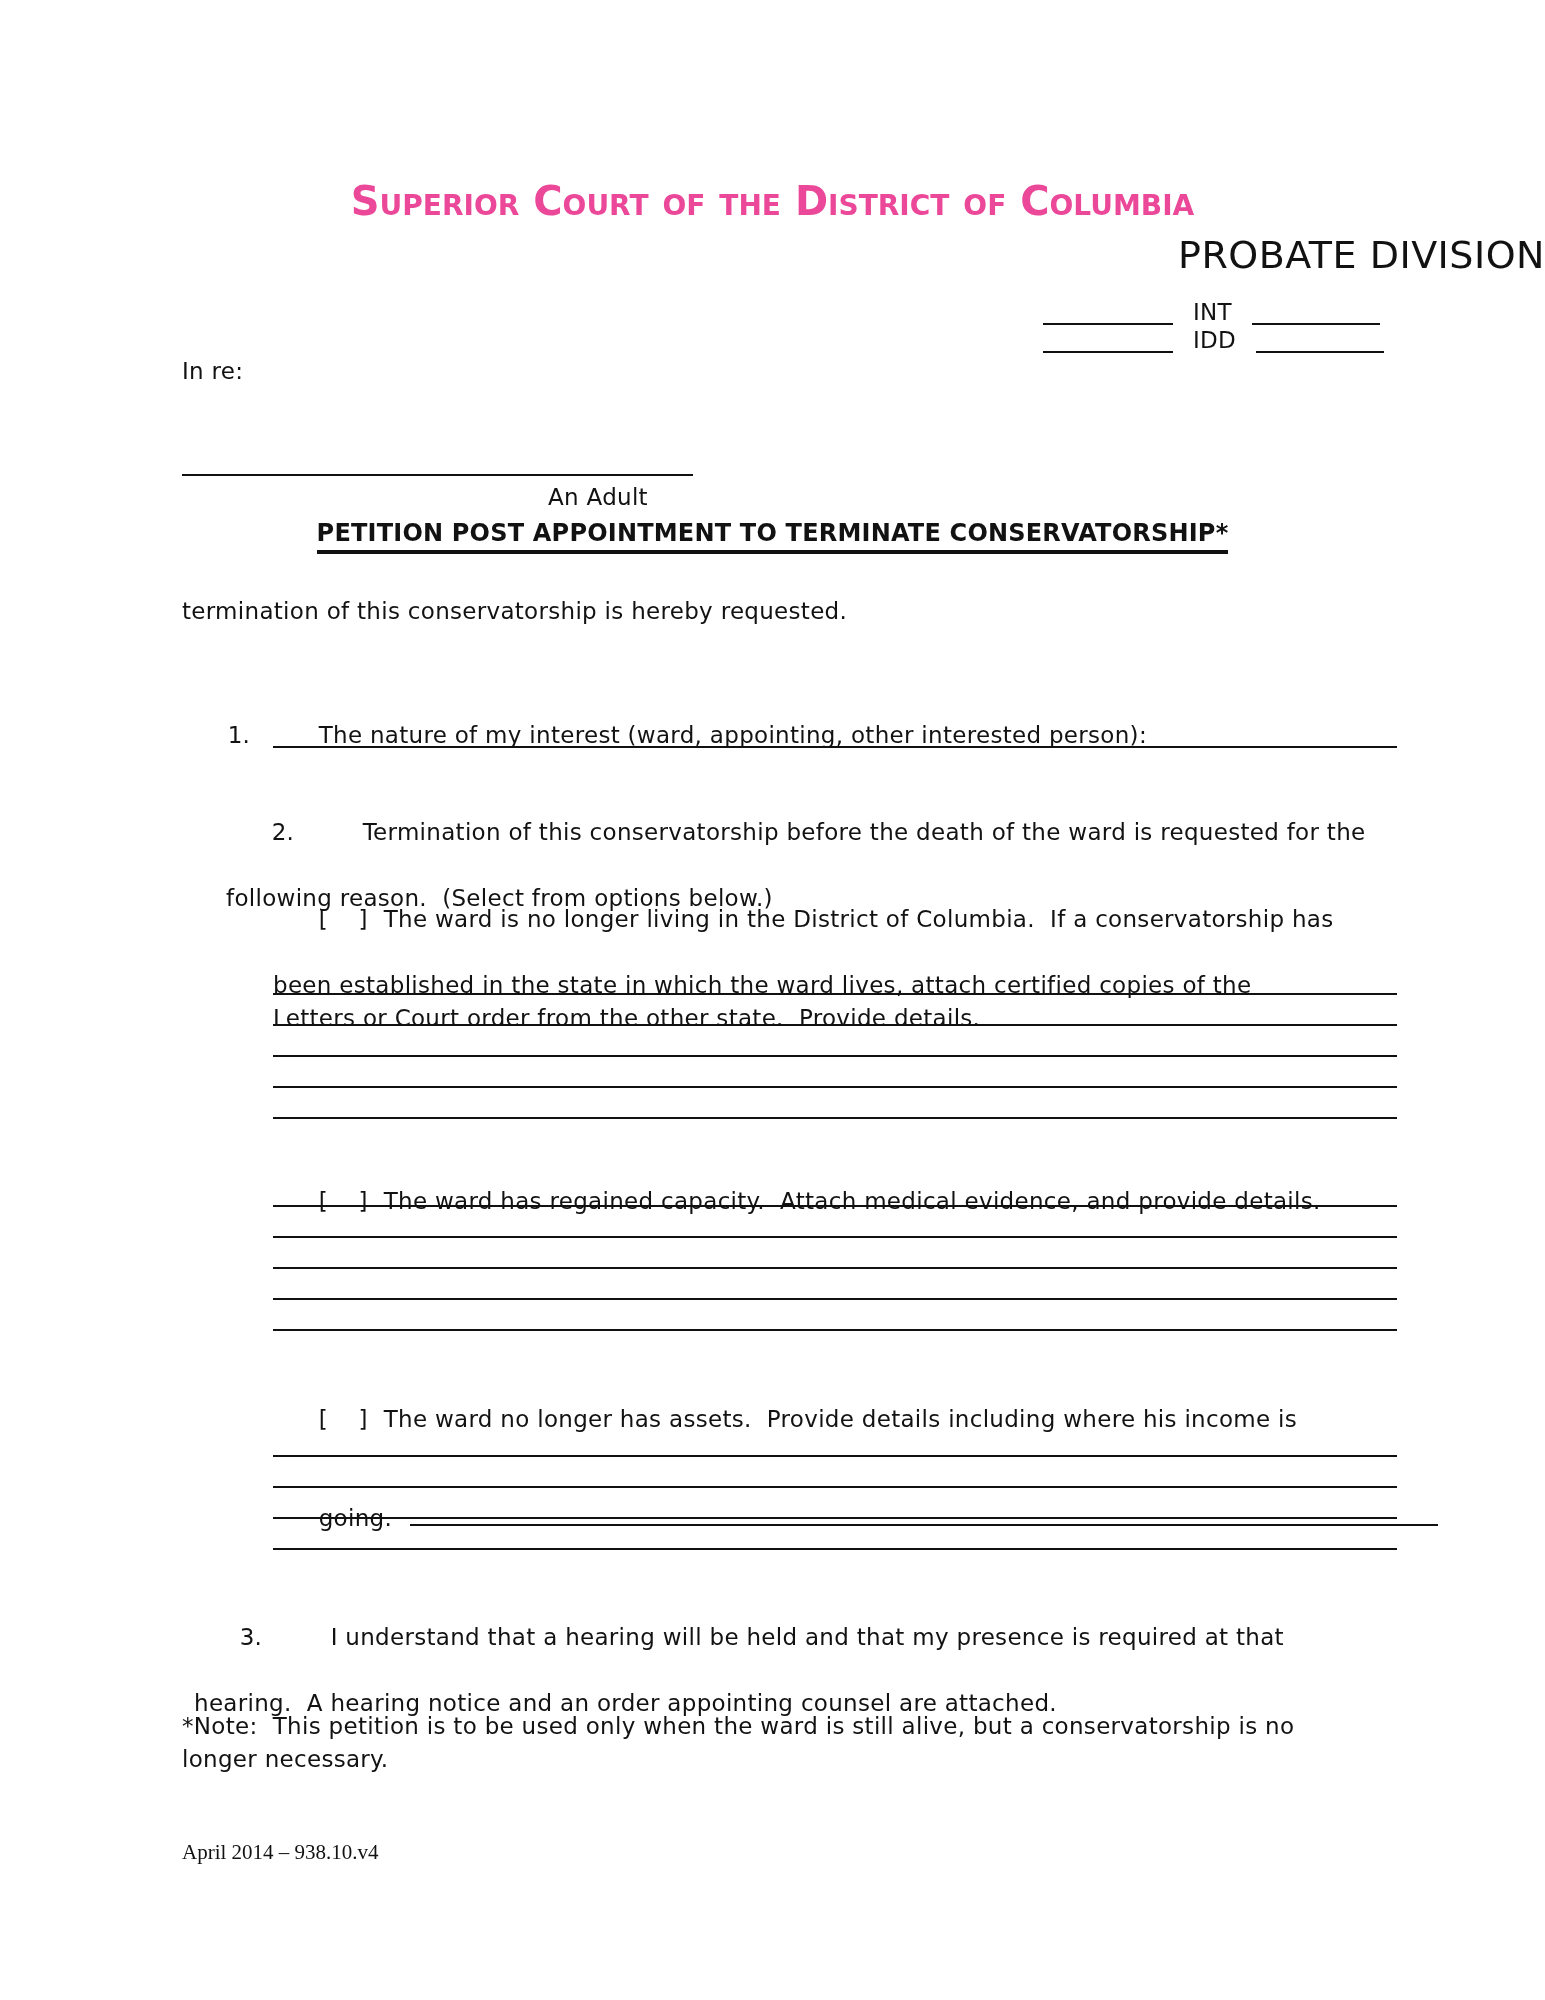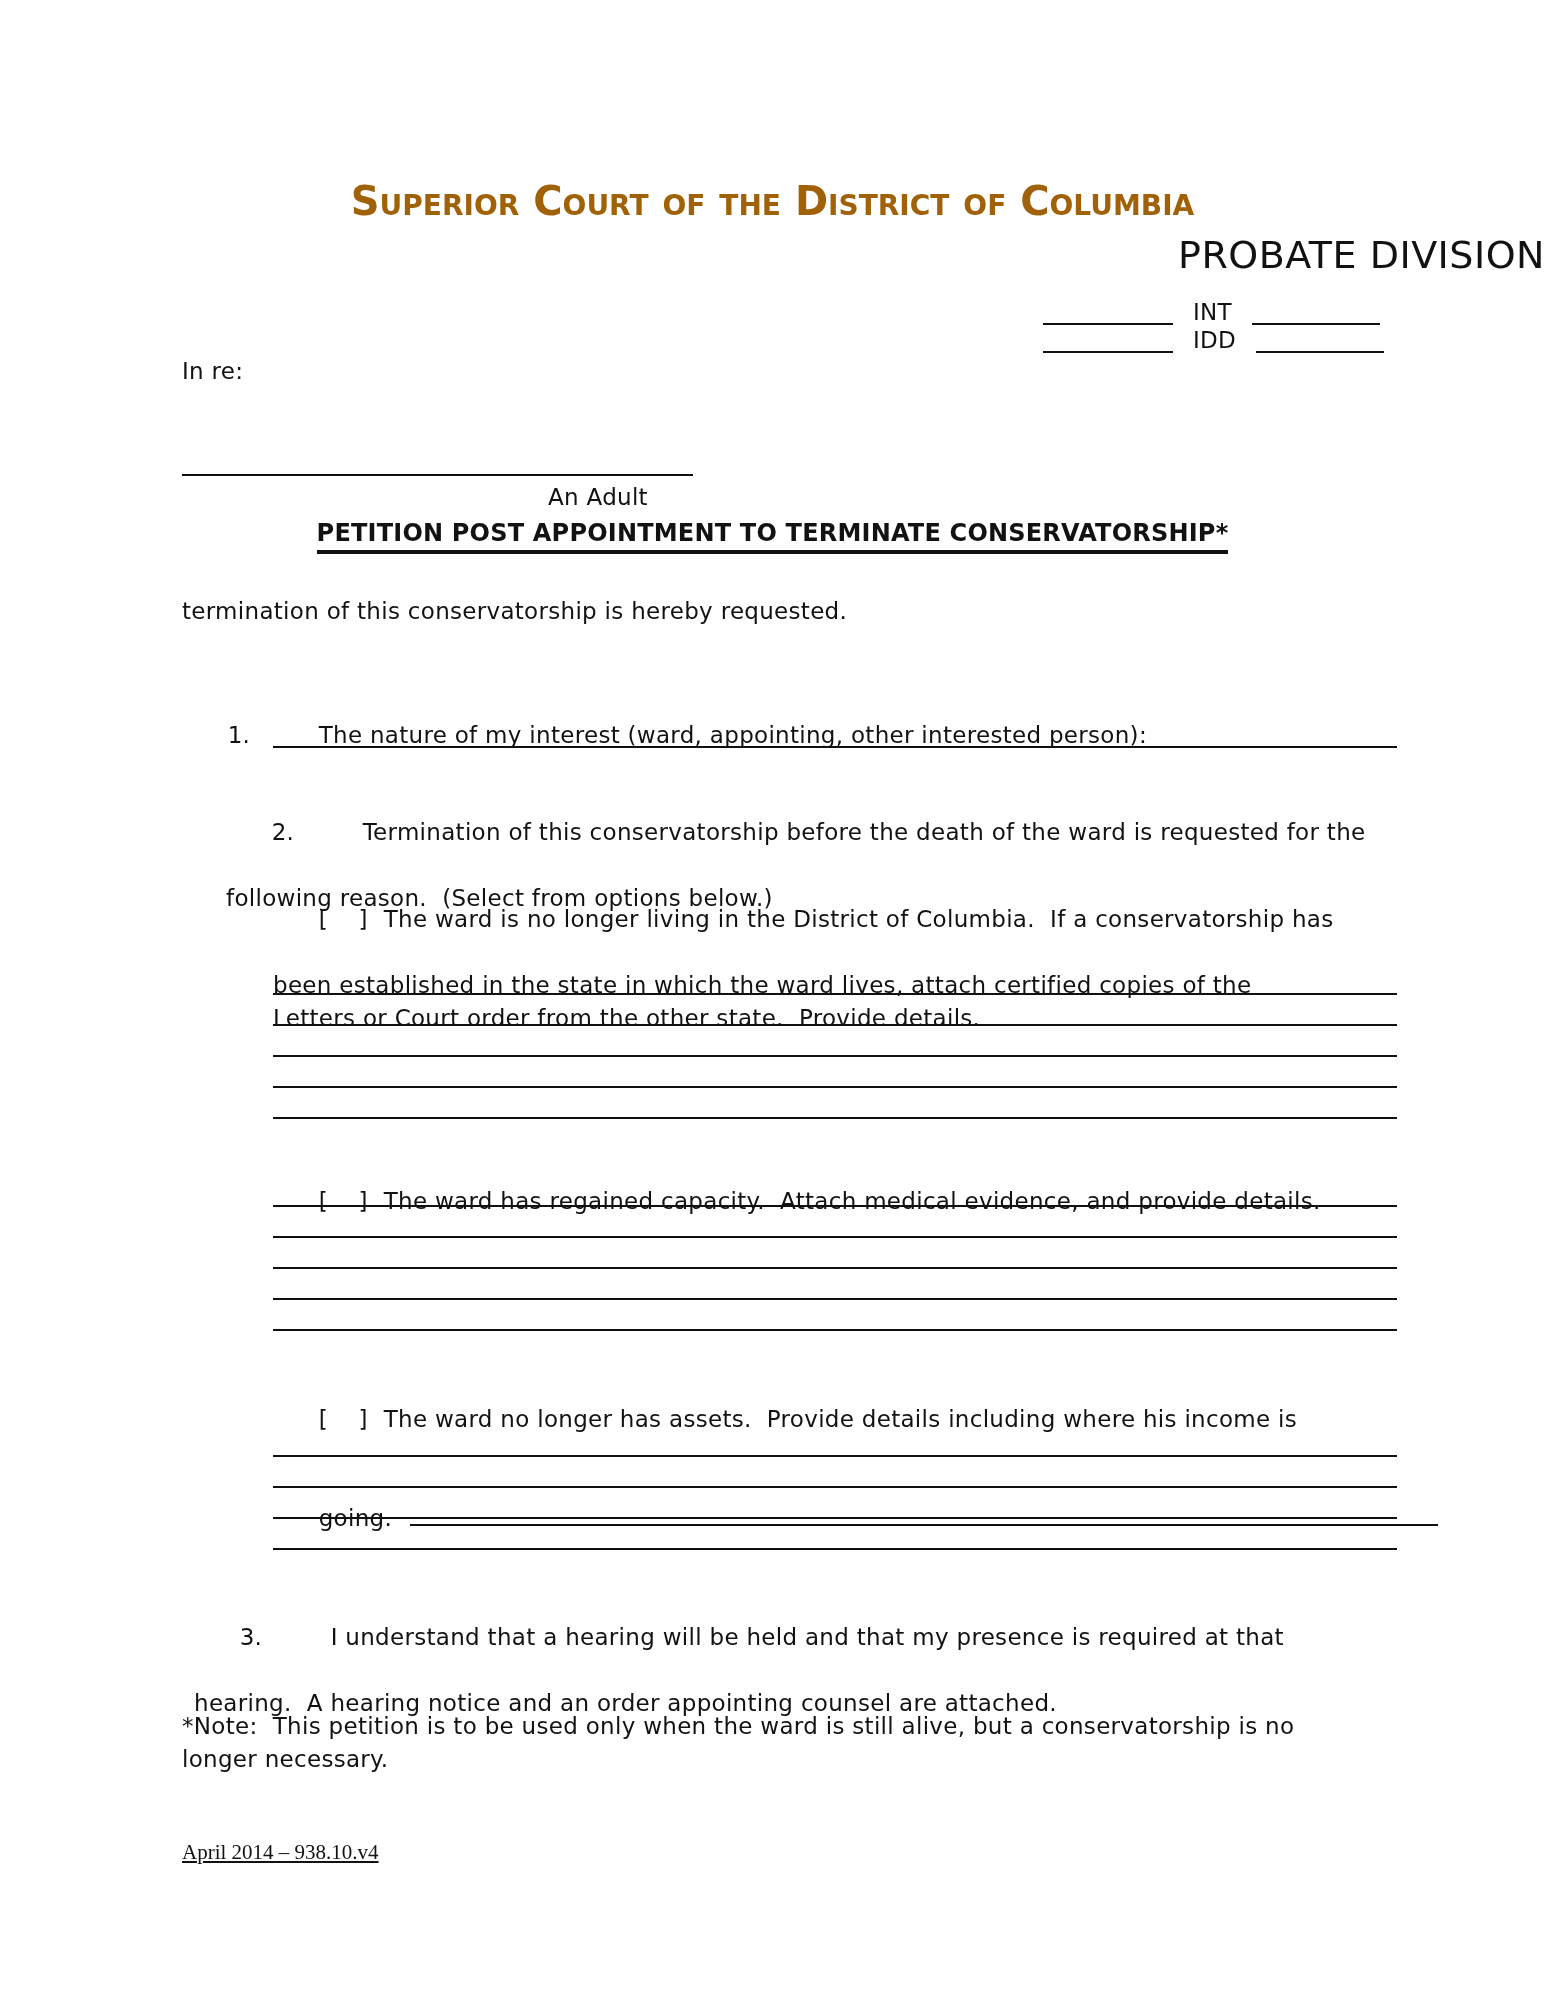--- a/index.html
+++ b/index.html
@@ -12,21 +12,21 @@
     font-size:23px;
     letter-spacing:0.3px;
     overflow:hidden;
   }
   .abs { position:absolute; }
   .center { width:1545px; text-align:center; }
   .line { line-height:33px; white-space:pre; }
   .court-title {
     font-size:40px; font-weight:bold;
     font-variant:small-caps; letter-spacing:0px;
-    color:#a16207;
+    color:#ec4899;
   }
   .division { font-size:38px; letter-spacing:0.5px;text-align:right; }
   .form-title {
     display:inline-block;
     font-size:24px; font-weight:bold; letter-spacing:0.2px;
     border-bottom:4px solid #111; padding-bottom:3px;
   }
   .rule {
     box-sizing:border-box;
     height:31px;
@@ -38,21 +38,21 @@
   .id-blank { border-bottom:2px solid #111; height:4px; }
   .id-blank.l { width:130px; }
   .id-blank.r { width:128px; }
   .fill-line {
     display:inline-block; width:1028px;
     border-bottom:2.5px solid #111;
     margin-left:18px;
   }
   .footer {
     font-family:"Liberation Serif","DejaVu Serif",serif;
-    font-size:21px; letter-spacing:0px;text-decoration:underline;
+    font-size:21px; letter-spacing:0px;
   }
 </style>
 </head>
 <body>
 
 <div class="page">
 
   <div class="abs center" style="top:178px; left:0;">
     <div class="court-title">Superior Court of the District of Columbia</div>
   </div>

